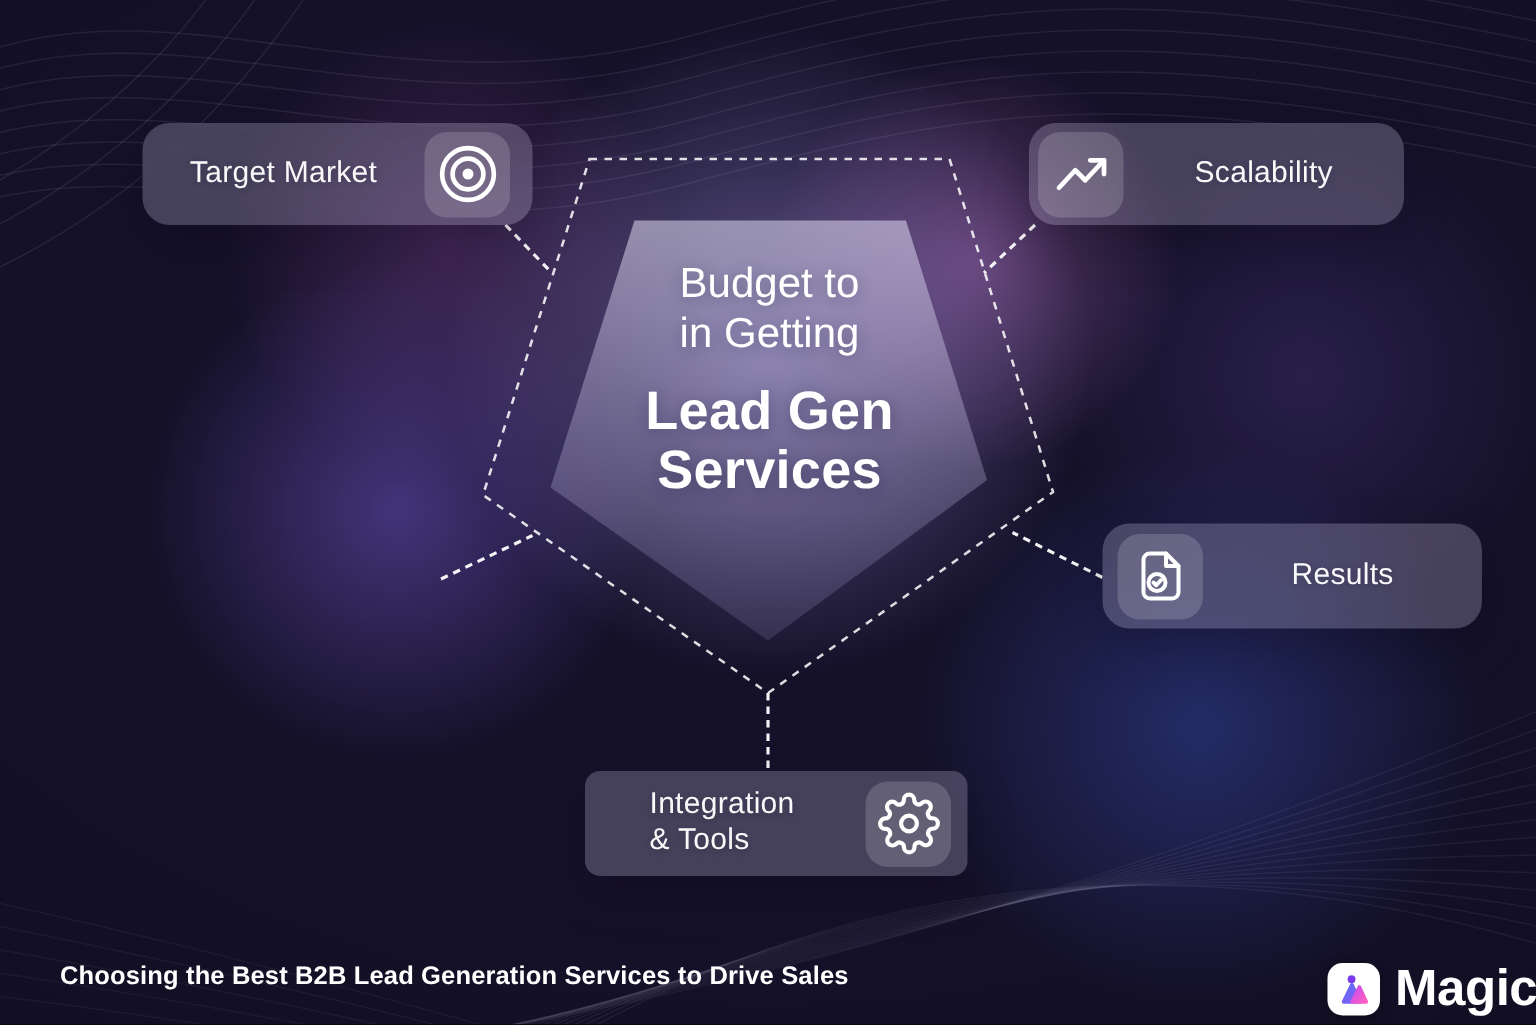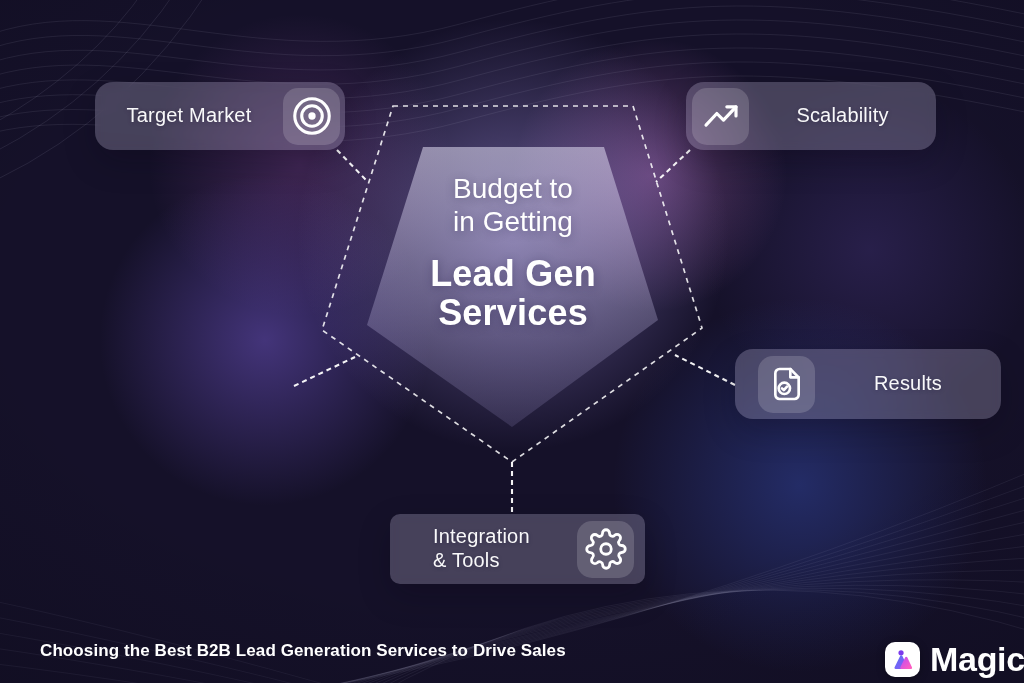--- a/index.html
+++ b/index.html
@@ -37,25 +37,25 @@
     display:flex;align-items:center;justify-content:center;
   }
   .pill-label{
     color:rgba(255,255,255,0.97);
     font-size:20px;line-height:1.18;letter-spacing:0.2px;
     text-shadow:0 1px 4px rgba(20,15,45,0.25);
   }
   .pill-label.center{flex:1;text-align:center;}
   .pill-label.left{flex:1;text-align:left;}
 
-  #pill-target{left:95px;top:82px;width:245px;height:68px;padding-right:5px;}
+  #pill-target{left:95px;top:82px;width:245px;height:68px;padding-right:15px;}
   #pill-scalability{left:686px;top:82px;width:244px;height:68px;padding-left:6px;}
   #pill-budget{left:48px;top:345px;width:246px;height:70px;padding-right:11px;}
   #pill-budget .pill-label{padding-left:44px;}
-  #pill-results{left:735px;top:349px;width:243px;height:70px;padding-left:23px;}
+  #pill-results{left:735px;top:349px;width:243px;height:70px;padding-left:10px;}
   #pill-integration{left:390px;top:514px;width:244px;height:70px;padding-right:11px;border-radius:10px;}
   #pill-integration .pill-label{padding-left:43px;}
 
   
   .title-block{
     position:absolute;left:513px;top:172px;
     transform:translateX(-50%);
     text-align:center;color:#fff;white-space:nowrap;
     text-shadow:0 2px 10px rgba(30,22,60,0.35);
   }

